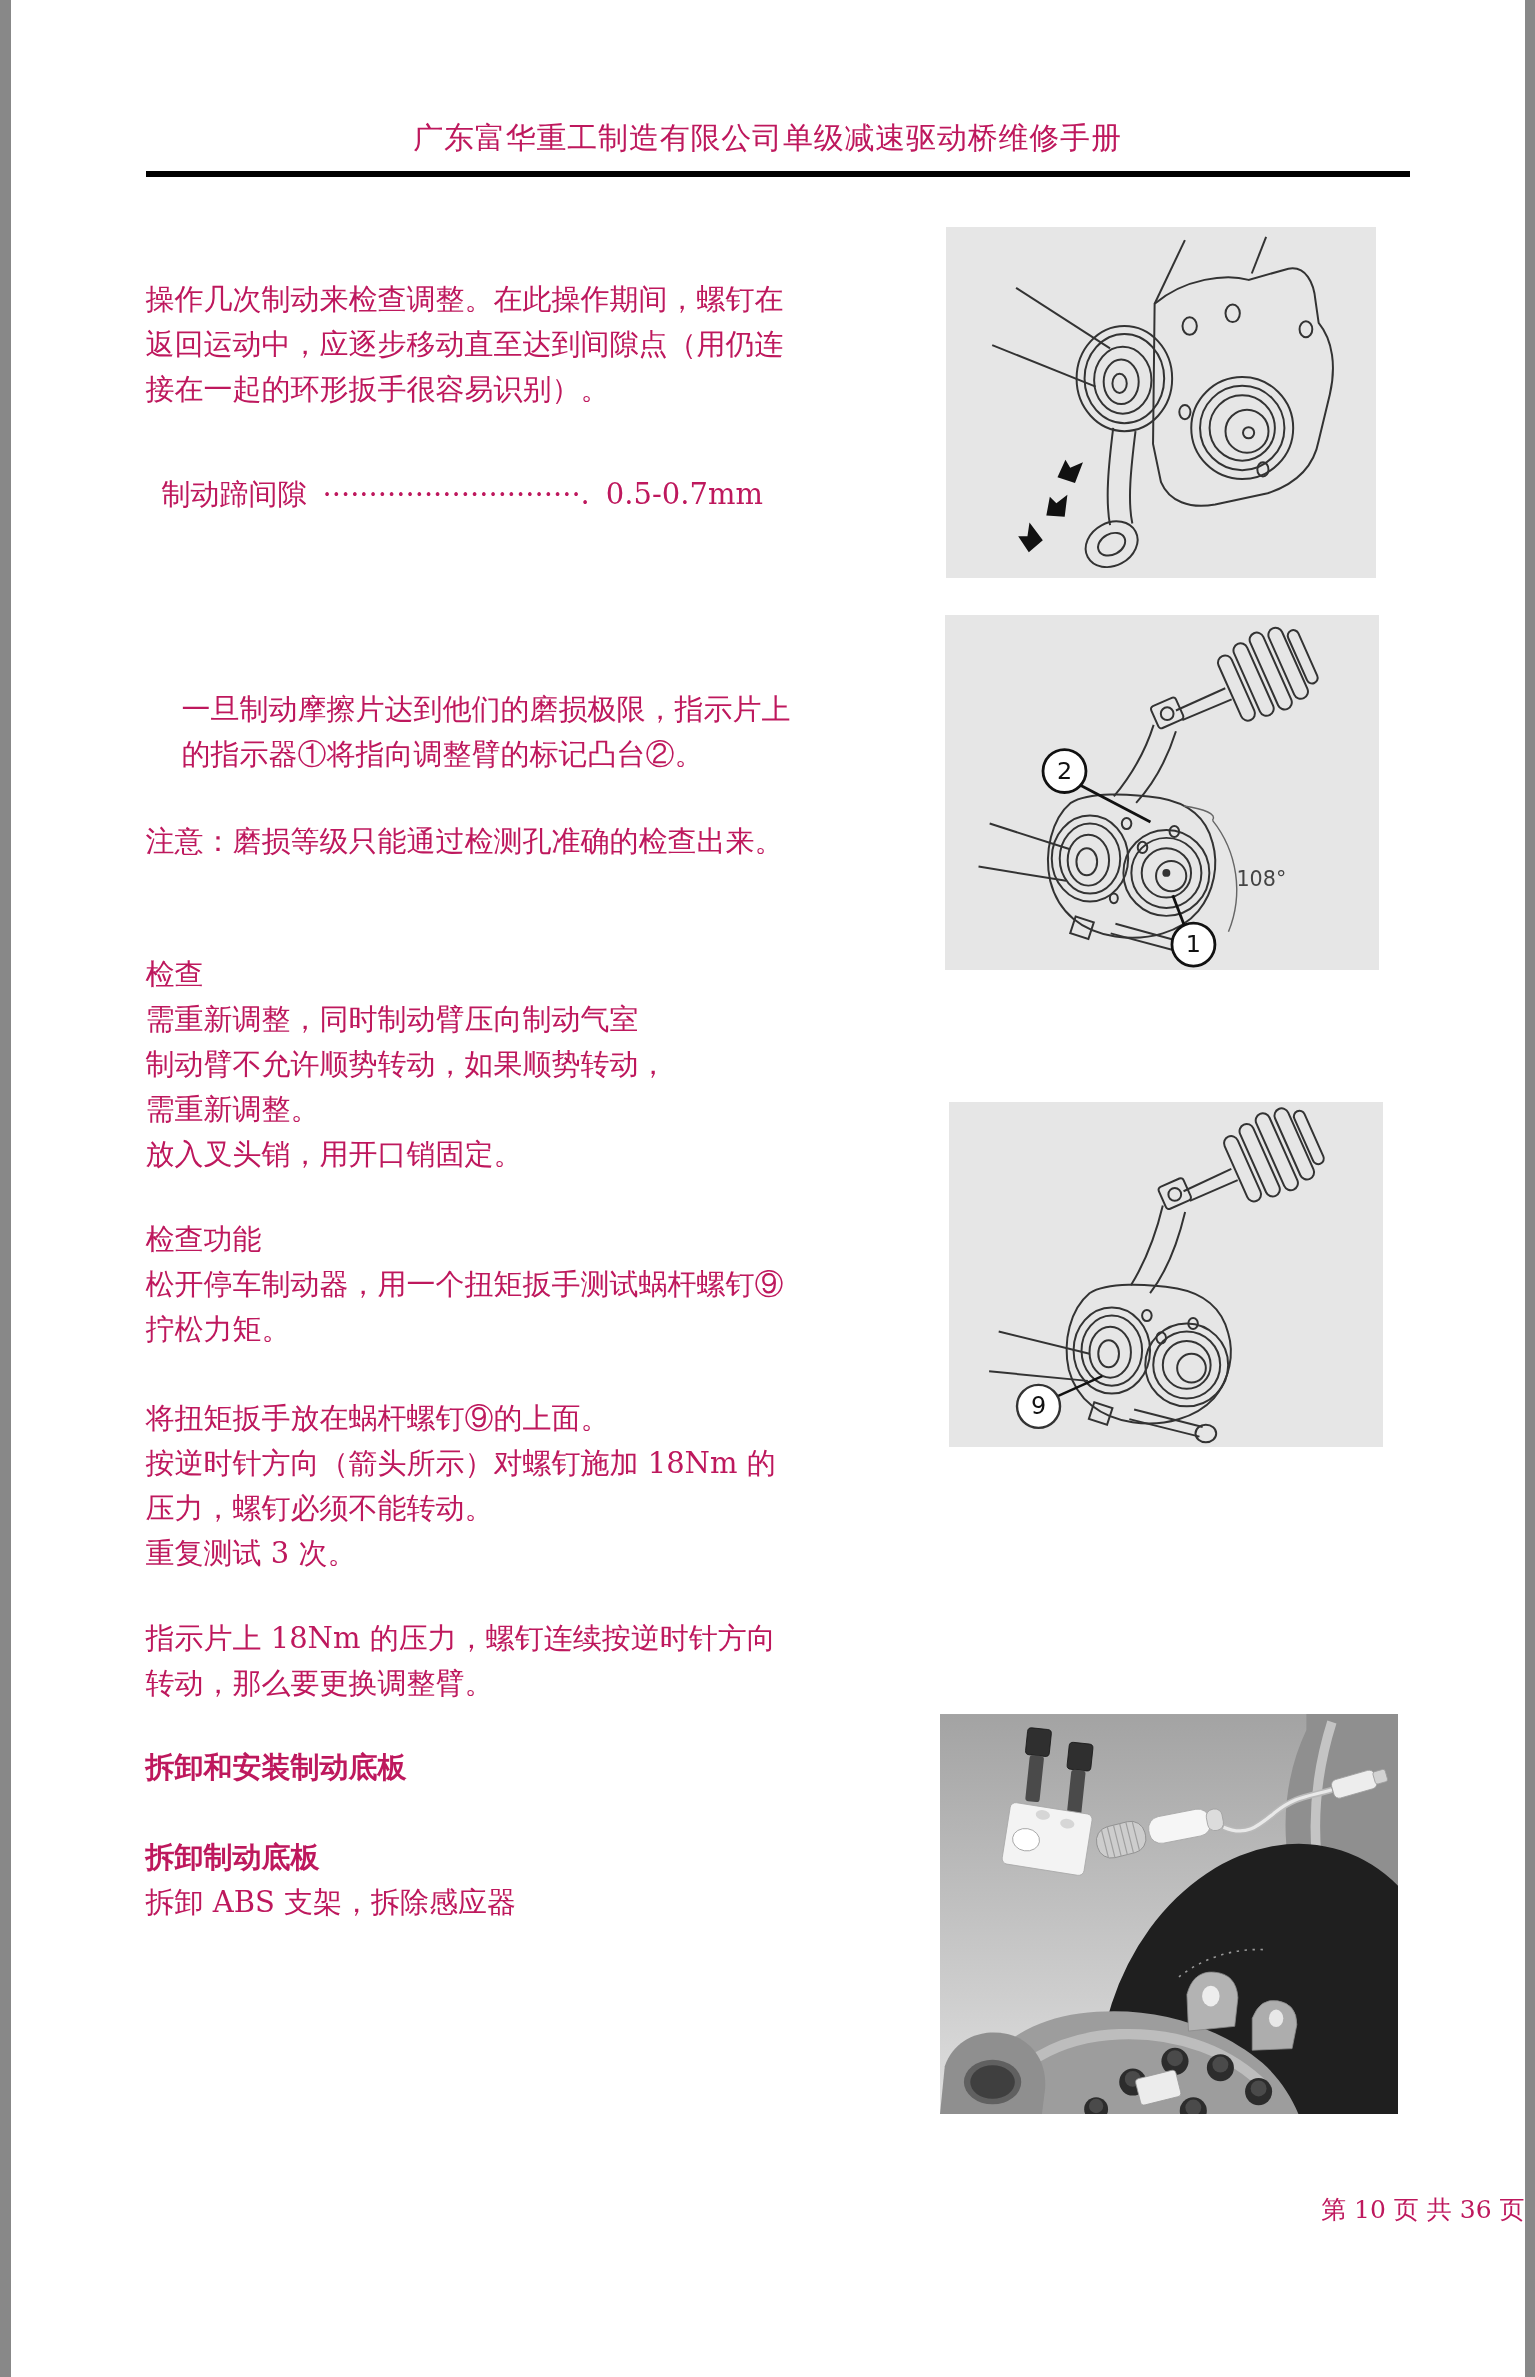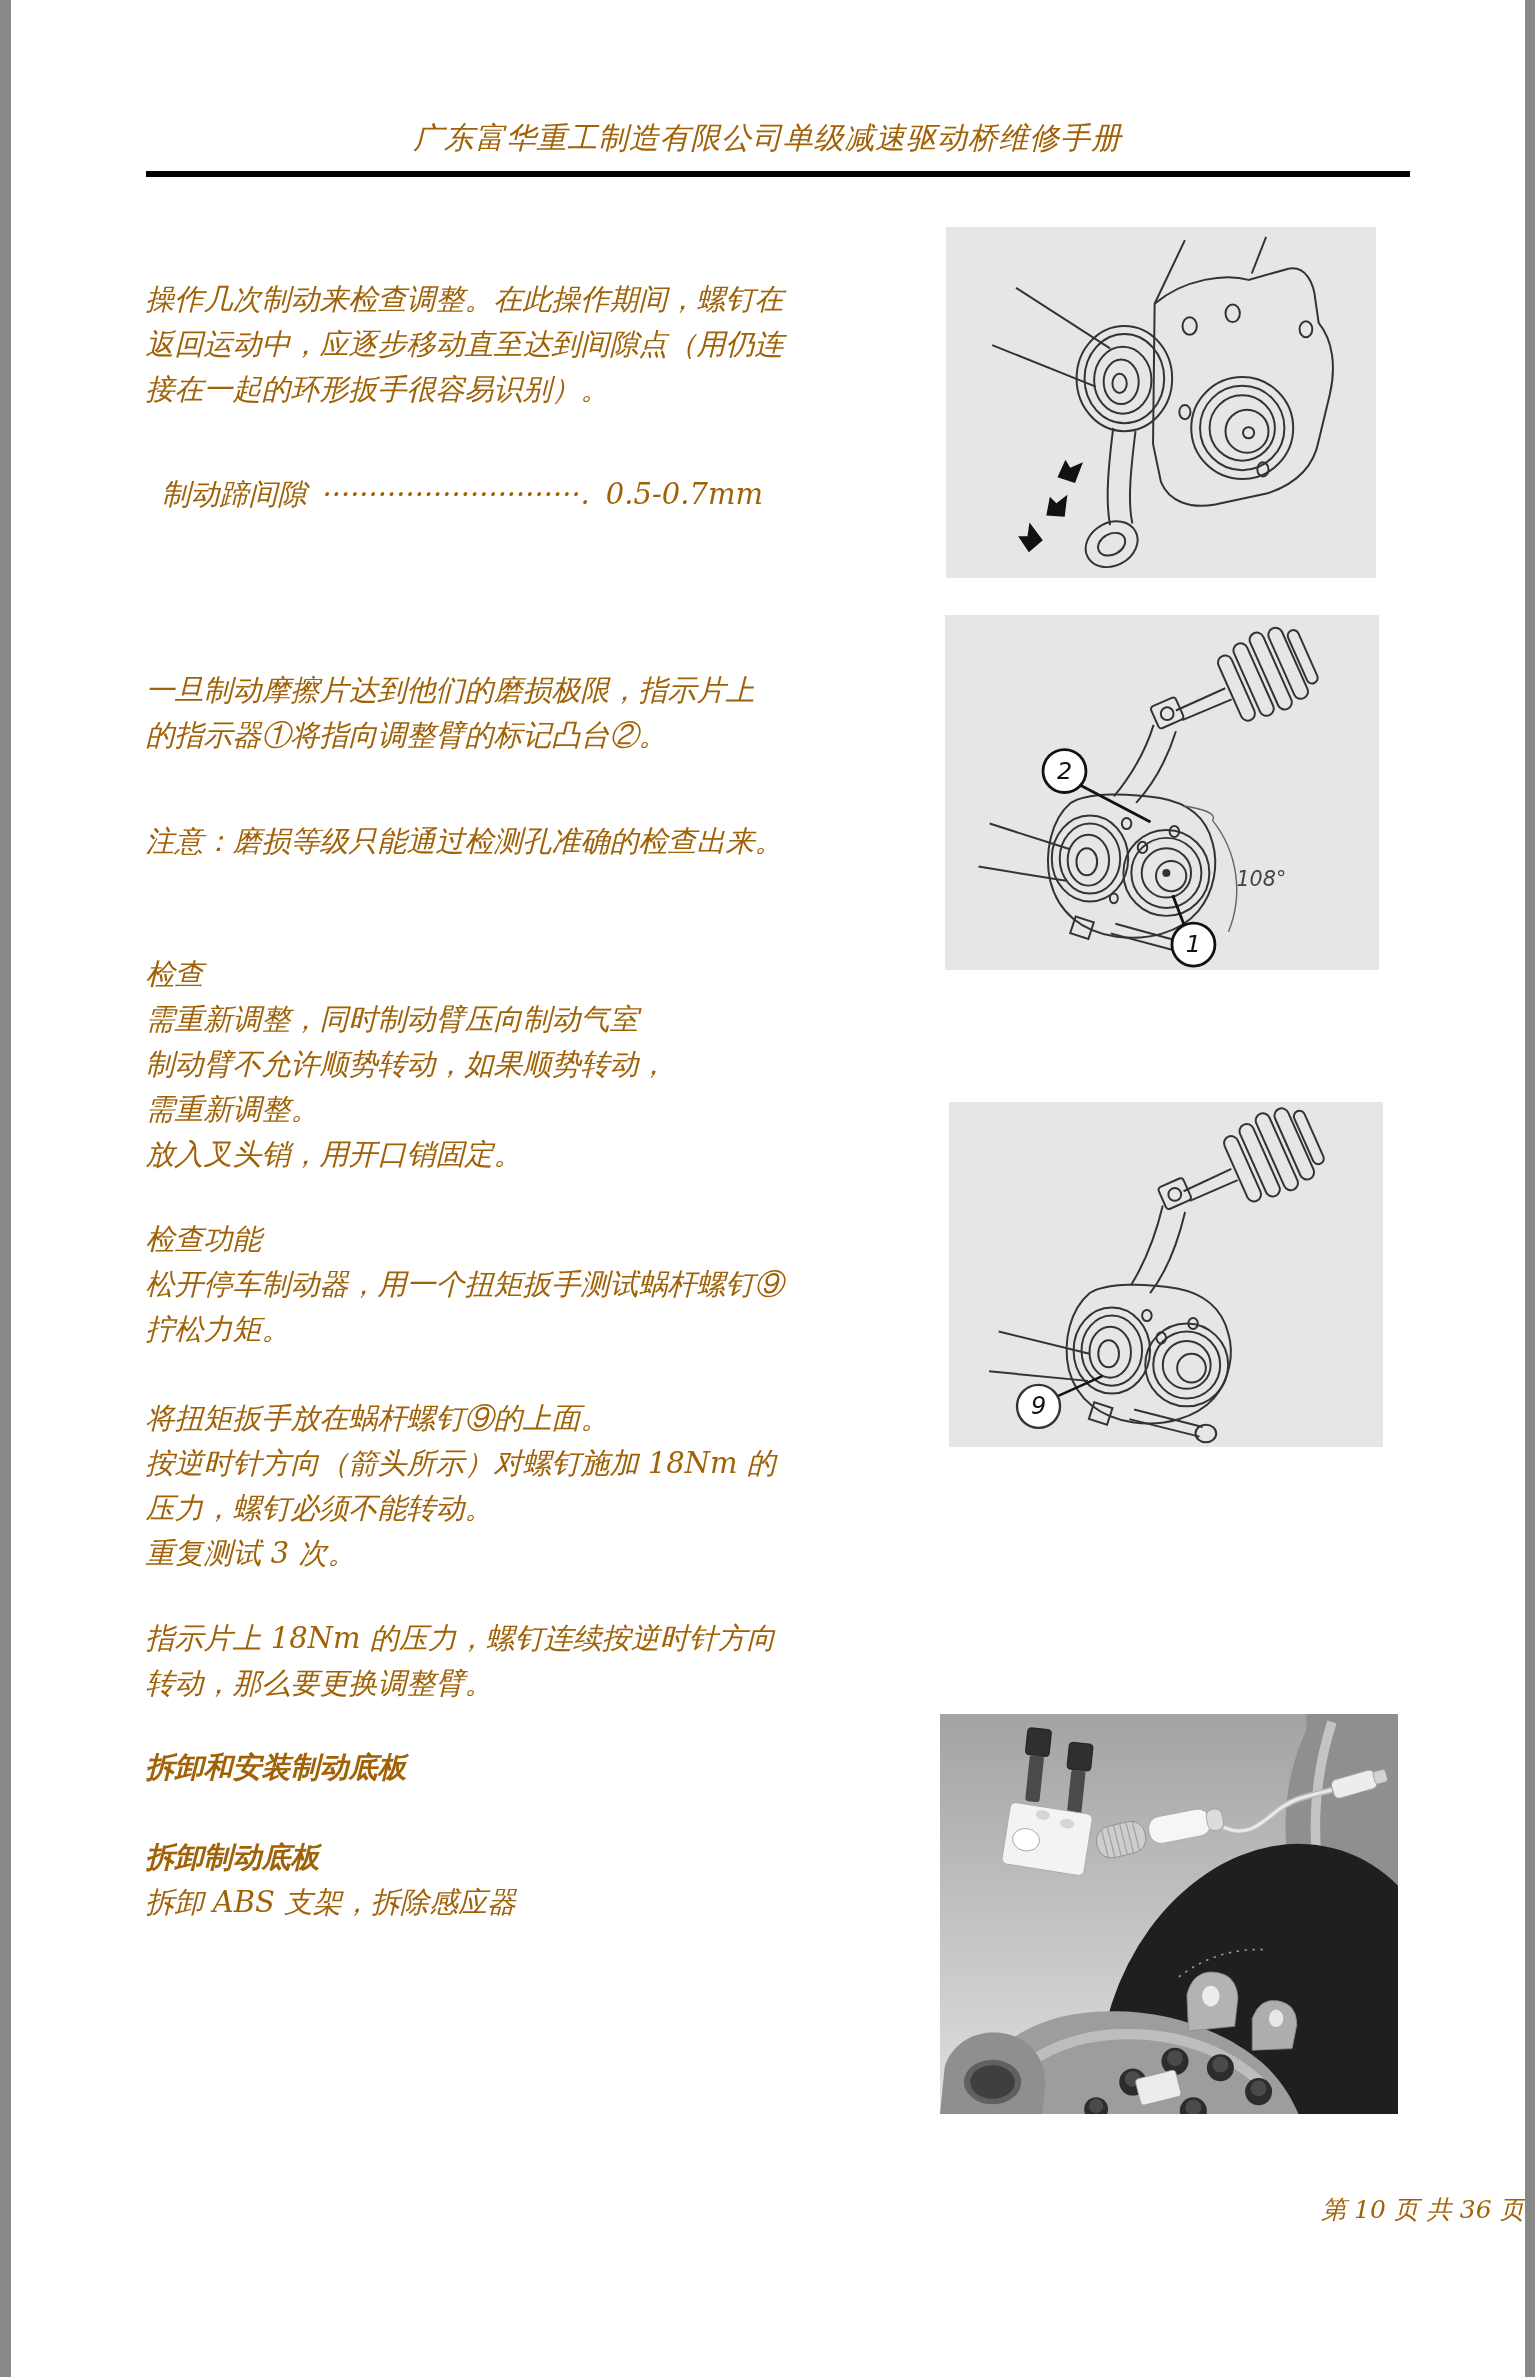--- a/index.html
+++ b/index.html
@@ -1,19 +1,19 @@
 <!DOCTYPE html>
 <html style="font-size:12.8px"><head>
 <meta charset="utf-8">
 <style>
   html,body { margin:0; padding:0; background:#888; }
   .page {
     position:relative; width:1514px; height:2377px; background:#ffffff;
-    font-family:"DejaVu Serif","Liberation Serif",serif; color:#a16207;
-    margin:0 auto; overflow:hidden;font-style:italic;
+    font-family:"DejaVu Serif","Liberation Serif",serif; color:#be185d;
+    margin:0 auto; overflow:hidden;
   }
   .title {
     position:absolute; top:120px; left:0; width:100%;
     text-align:center; font-size:30px; line-height:35px; letter-spacing:0.8px;
   }
   .rule { position:absolute; left:135px; top:171px; width:1264px; height:5.6px; background:#000; }
   .tblock { position:absolute; left:135px; width:797px; font-size:29px; line-height:45px; white-space:nowrap; }
   .tblock div { height:45px; }
   .bold { font-weight:bold; }
   .spec span { vertical-align:baseline;margin-left:16px; }
@@ -37,21 +37,21 @@
   <div class="tblock" style="top:277px;">
     <div>操作几次制动来检查调整。在此操作期间，螺钉在</div>
     <div>返回运动中，应逐步移动直至达到间隙点（用仍连</div>
     <div>接在一起的环形扳手很容易识别）。</div>
   </div>
 
   <div class="tblock spec" style="top:472px;">
     <span>制动蹄间隙</span><span>····························.</span><span>0.5-0.7mm</span>
   </div>
 
-  <div class="tblock" style="top:668px;">
+  <div class="tblock" style="top:687px;margin-left:36px;">
     <div>一旦制动摩擦片达到他们的磨损极限，指示片上</div>
     <div>的指示器①将指向调整臂的标记凸台②。</div>
   </div>
 
   <div class="tblock" style="top:819px;">
     <div>注意：磨损等级只能通过检测孔准确的检查出来。</div>
   </div>
 
   <div class="tblock" style="top:952px;">
     <div>检查</div>

